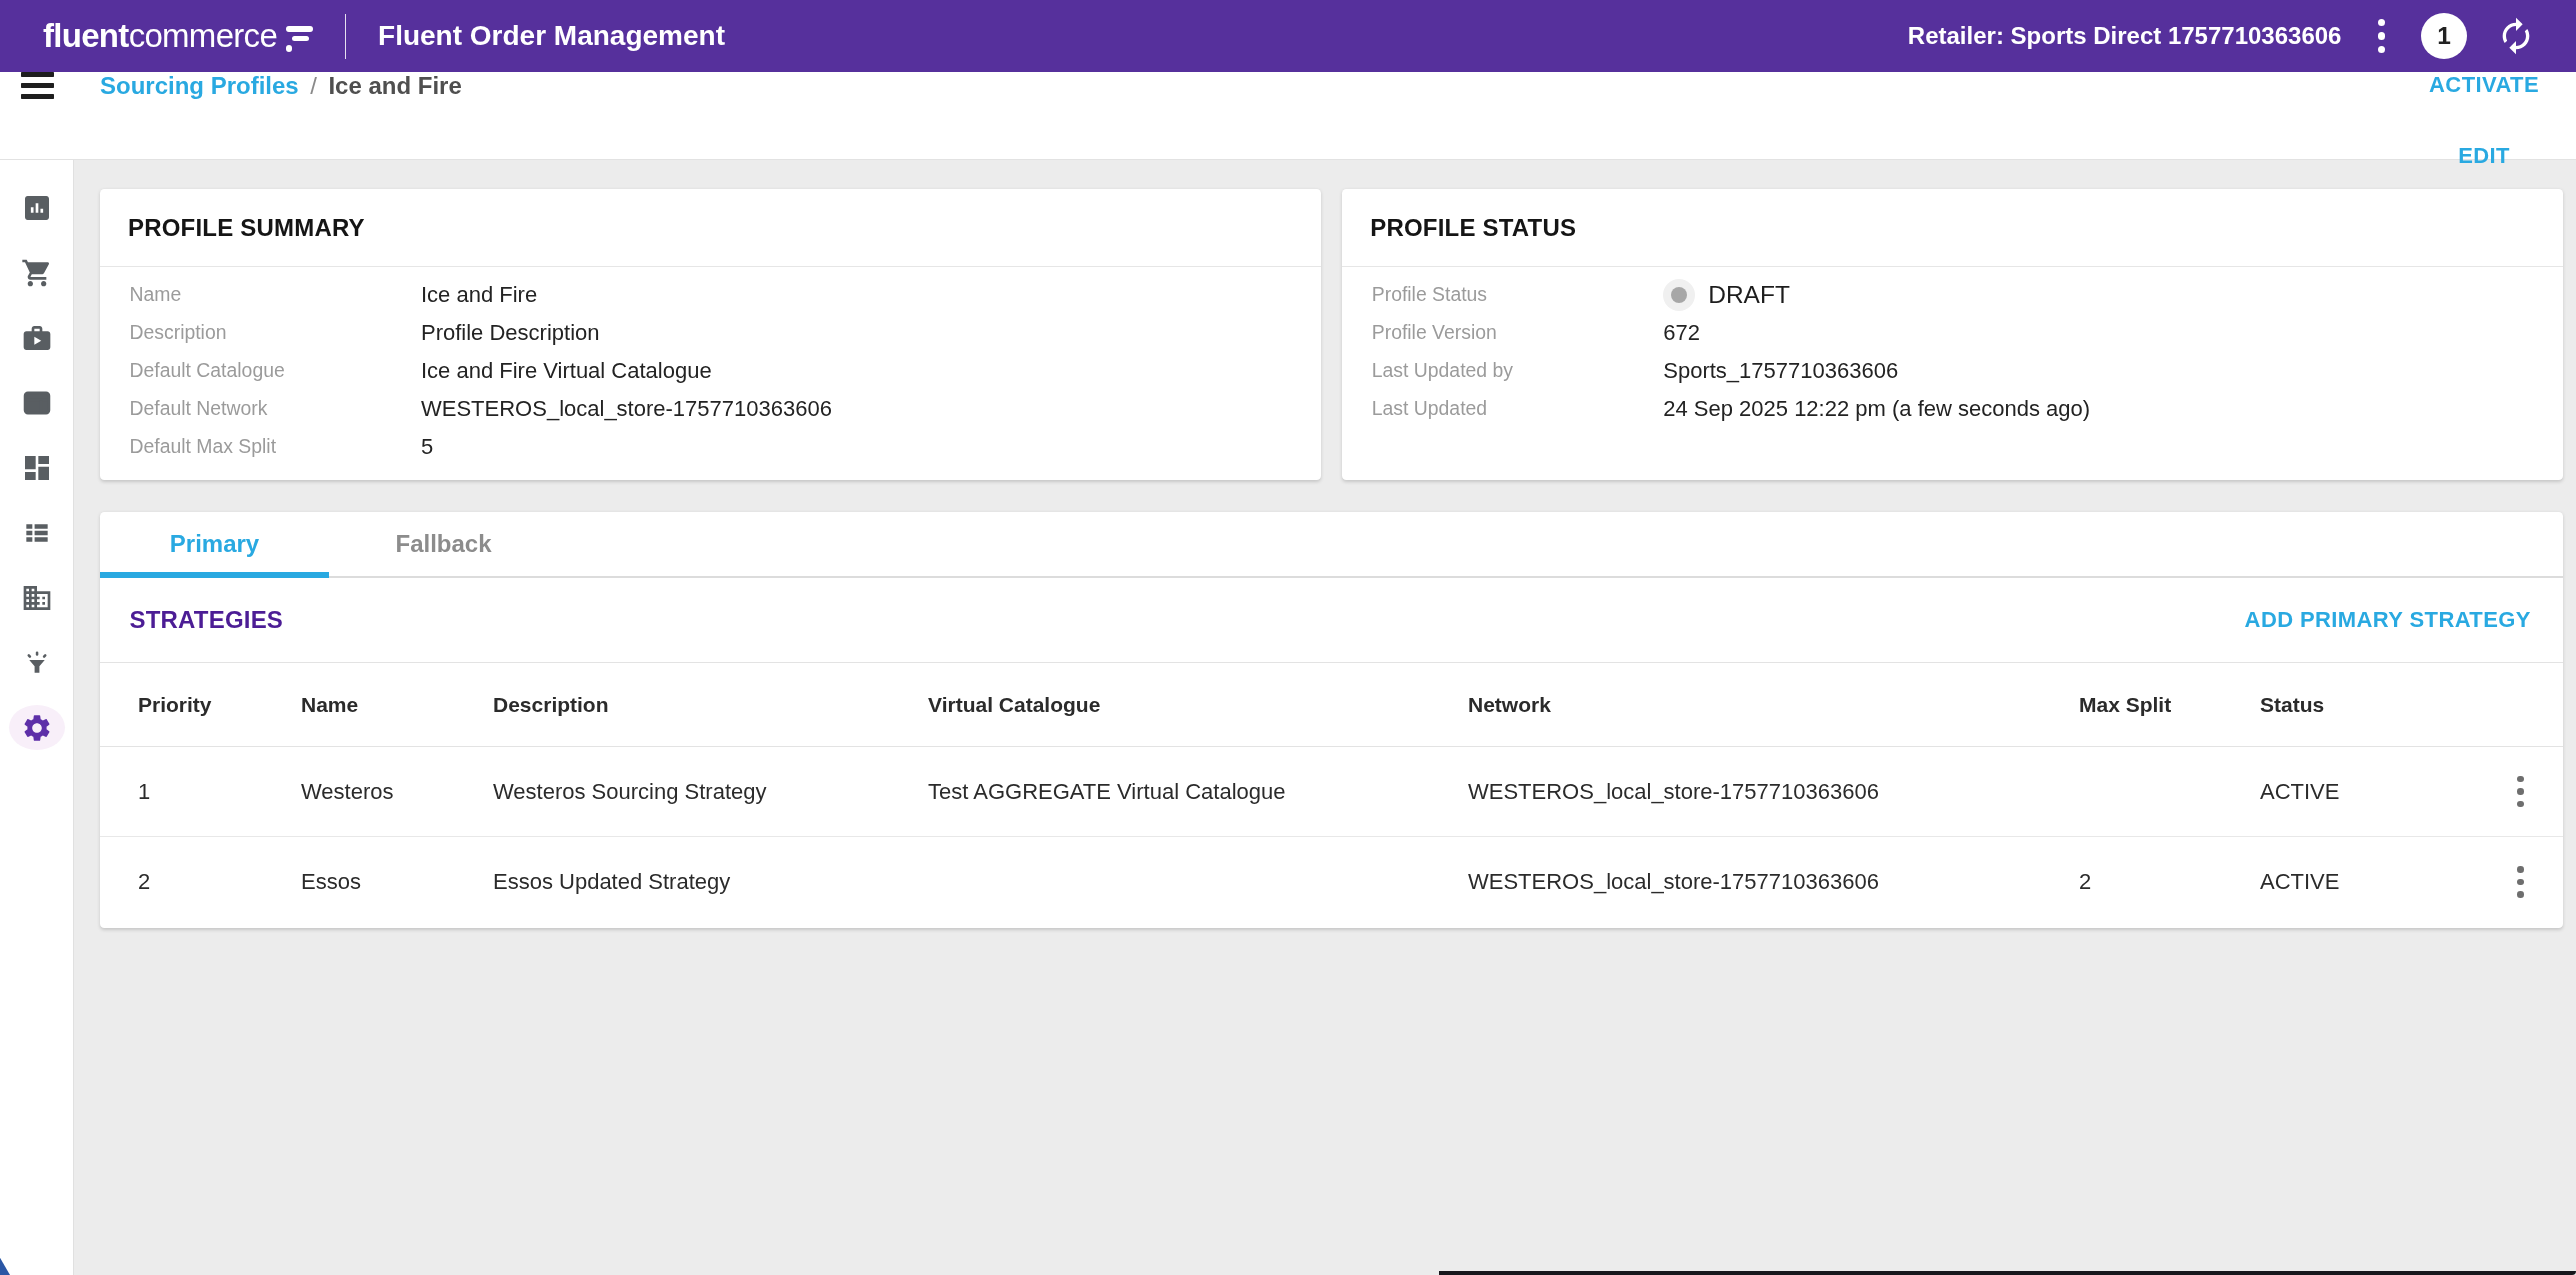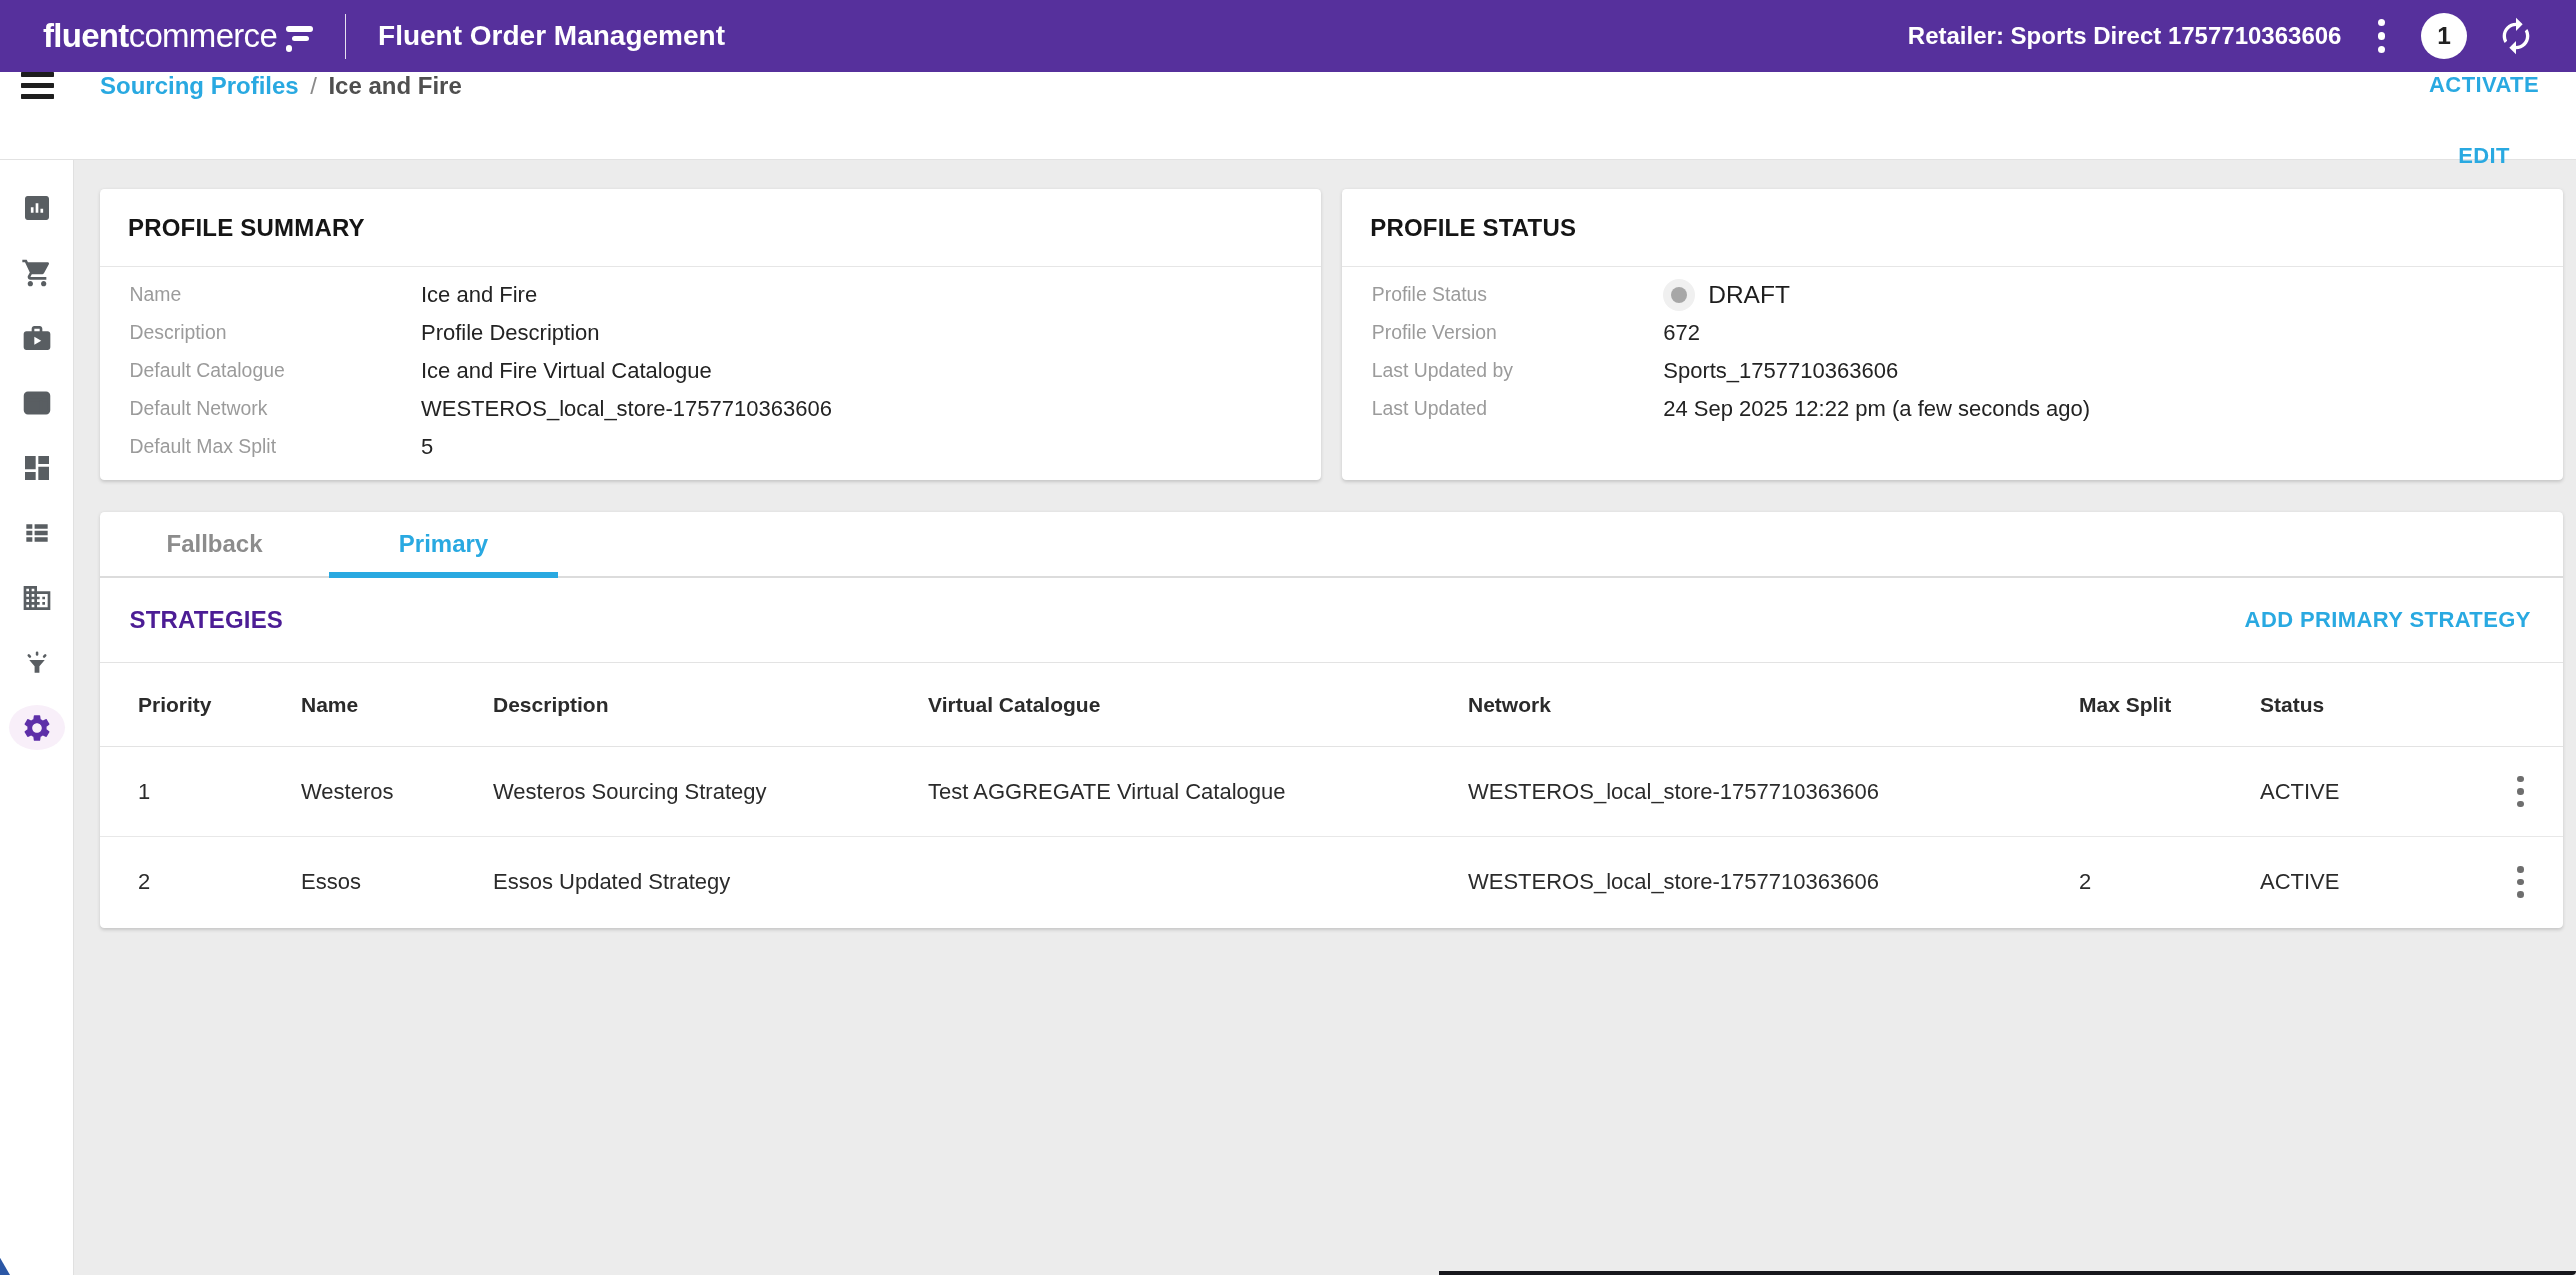--- a/index.html
+++ b/index.html
@@ -276,22 +276,22 @@
           <div class="field-row">
             <span class="field-label">Last Updated</span>
             <span class="field-value">24 Sep 2025 12:22 pm (a few seconds ago)</span>
           </div>
         </div>
       </section>
     </div>
 
     <section class="card strategy-card">
       <div class="tabbar">
+        <div class="tab active">Primary</div>
         <div class="tab">Fallback</div>
-        <div class="tab active">Primary</div>
       </div>
 
       <div class="strat-header">
         <span class="strat-title">STRATEGIES</span>
         <span class="txt-btn">ADD PRIMARY STRATEGY</span>
       </div>
 
       <div class="tgrid table-header">
         <span>Priority</span>
         <span>Name</span>

